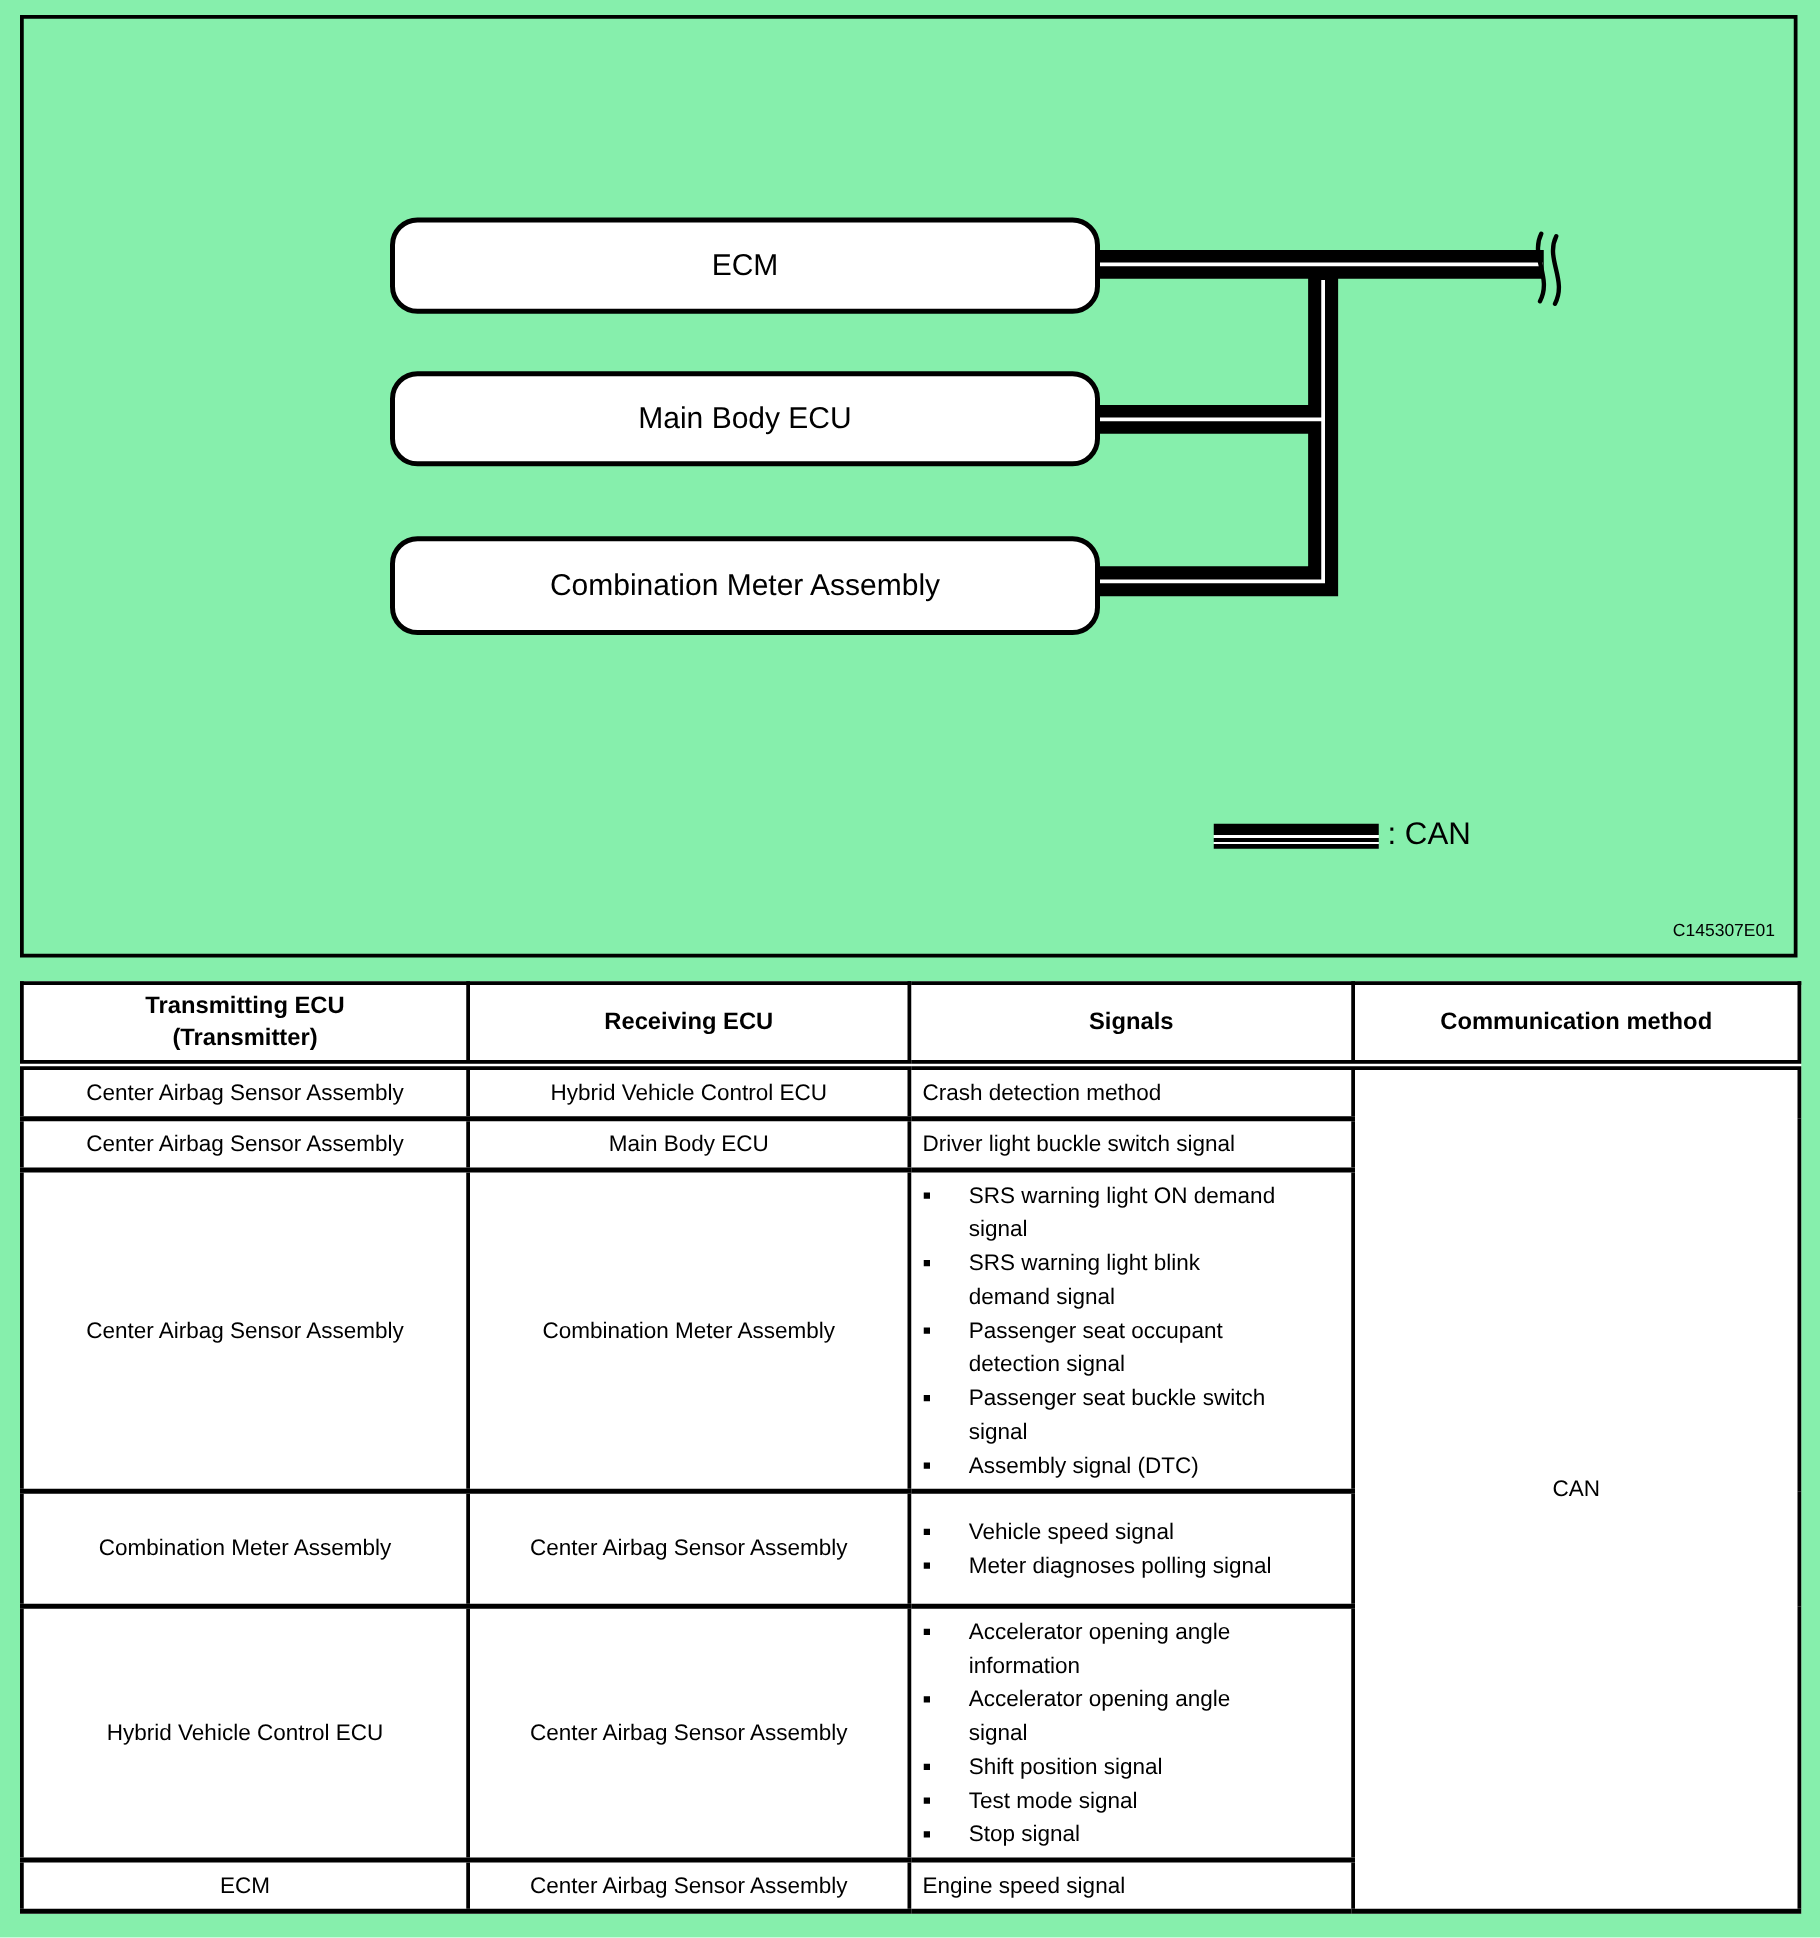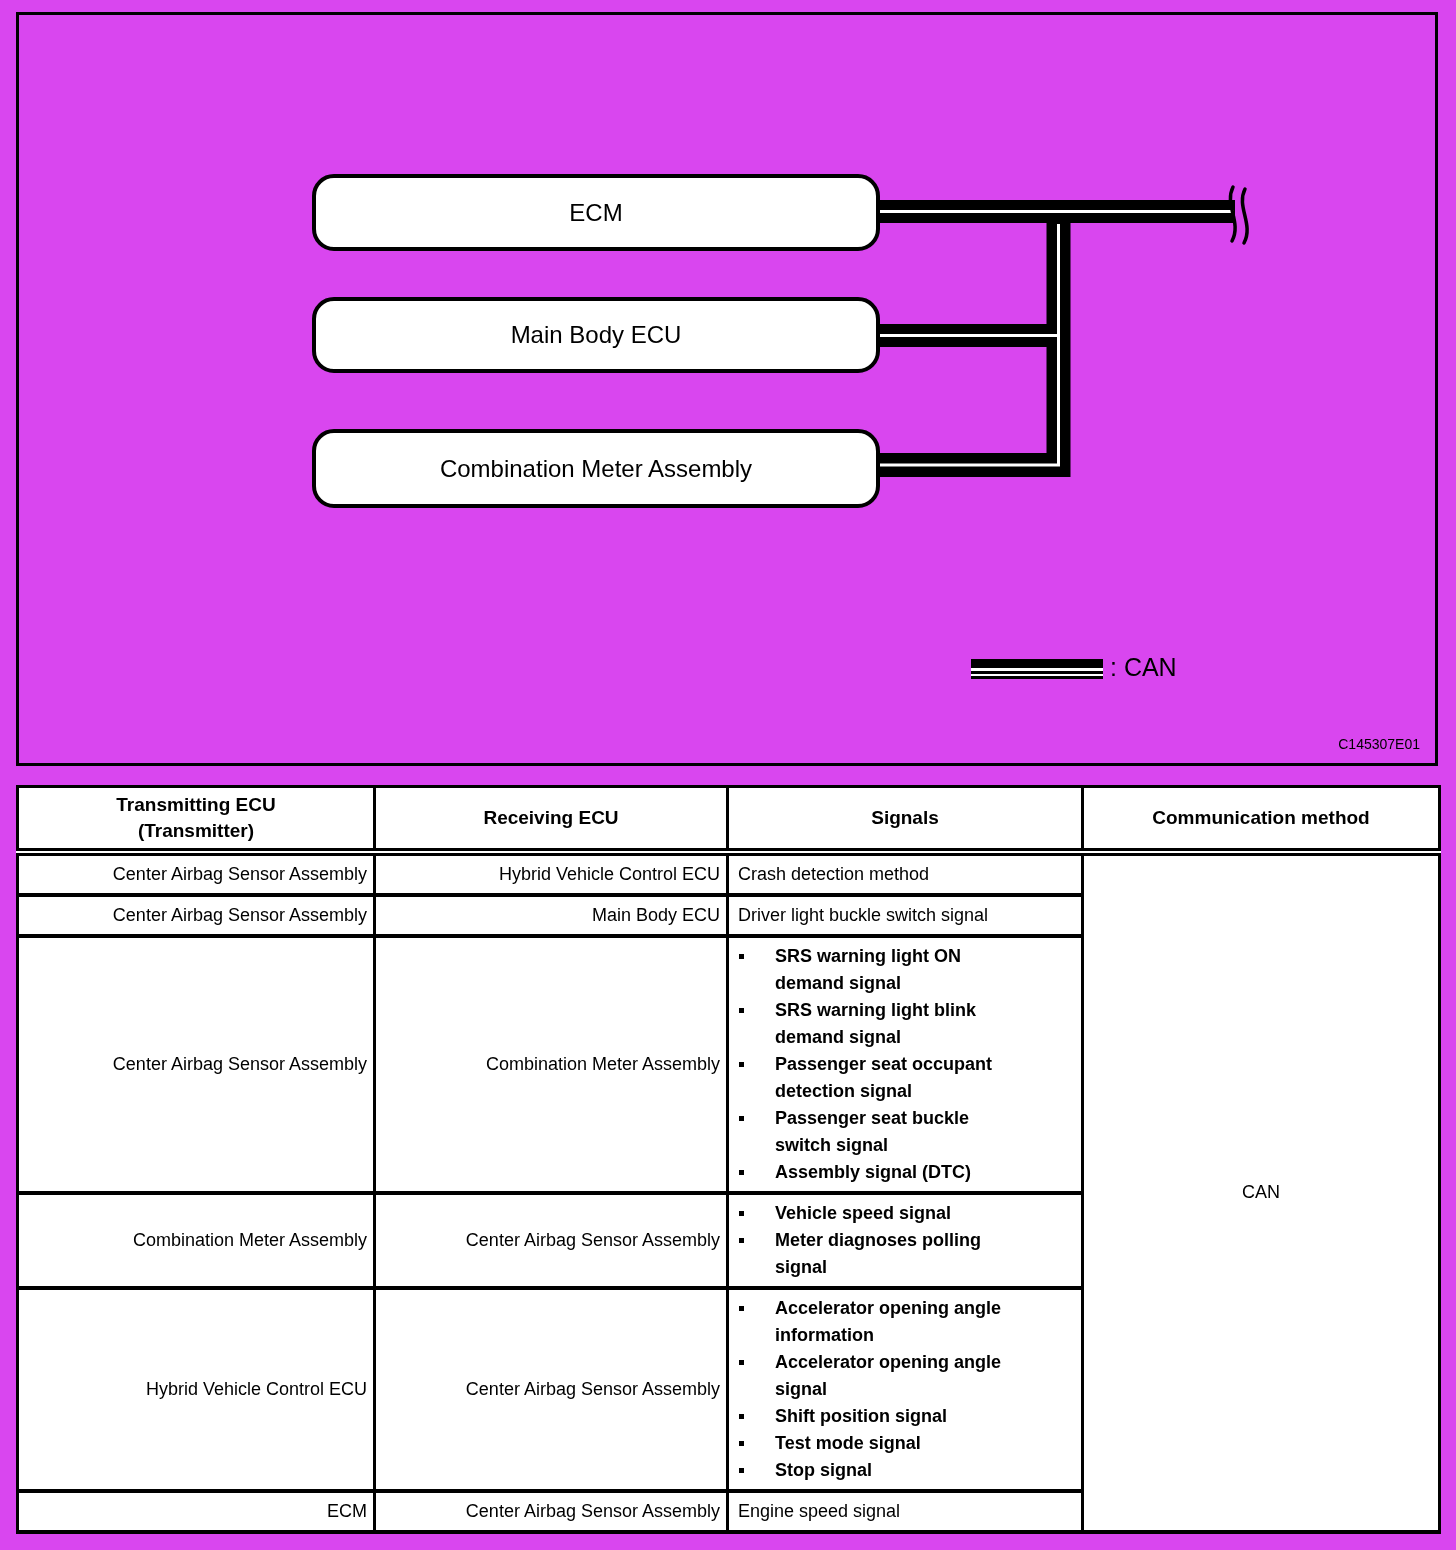--- a/index.html
+++ b/index.html
@@ -1,17 +1,17 @@
 <!DOCTYPE html>
 <html><head>
 <meta charset="utf-8">
 <style>
   html,body { margin:0; padding:0; background:#ffffff; }
   .page {
-    position:relative; width:1456px; height:1550px; background:#d946ef;
+    position:relative; width:1456px; height:1550px; background:#86efac;
     font-family:"Liberation Sans", sans-serif; color:#000;
   }
   
   .frame {
     position:absolute; left:16px; top:12px; width:1422px; height:754px;
     border:3px solid #000; box-sizing:border-box; z-index:0;
   }
   .bus-svg { position:absolute; left:0; top:0; width:1456px; height:780px; z-index:1; }
   .node-box {
     position:absolute; left:312px; width:568px; box-sizing:border-box;
@@ -51,27 +51,27 @@
     text-align:center; vertical-align:middle;
     border-bottom:8px double #000;
   }
   .signal-table tbody td { border-top-width:4px; border-bottom-width:4px; }
   tr.rh1 td { height:40px; }
   tr.rh2 td { height:40px; }
   tr.rh3 td { height:250px; }
   tr.rh4 td { height:92px; }
   tr.rh5 td { height:197px; }
   tr.rh6 td { height:40px; }
-  td.c-center { text-align:right; vertical-align:middle; }
+  td.c-center { text-align:center; vertical-align:middle; }
   td.c-signals {
     text-align:left; vertical-align:middle;
     padding:5px 8px 5px 9px; line-height:27px;
   }
   td.c-can { text-align:center; vertical-align:middle; font-size:18px; }
-  ul.signals { margin:0; padding:0 0 0 37px; list-style:none;font-weight:bold; }
+  ul.signals { margin:0; padding:0 0 0 37px; list-style:none; }
   ul.signals li { position:relative; max-width:246px; }
   ul.signals li::before {
     content:""; position:absolute; left:-36px; top:11px;
     width:5px; height:5px; background:#000;
   }
 </style>
 </head>
 <body>
 
 <div class="page">

